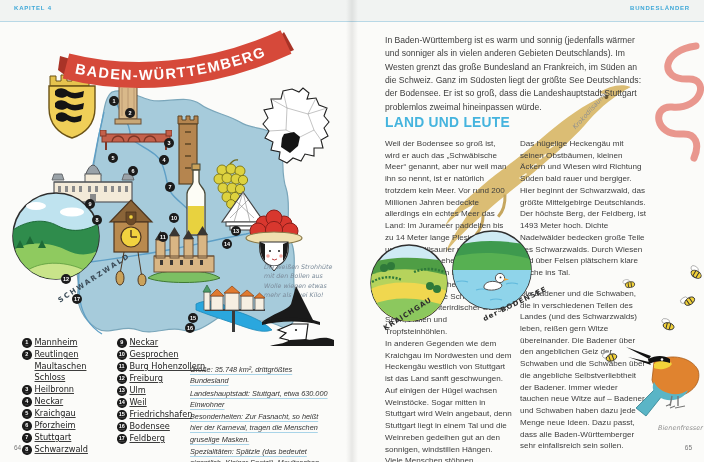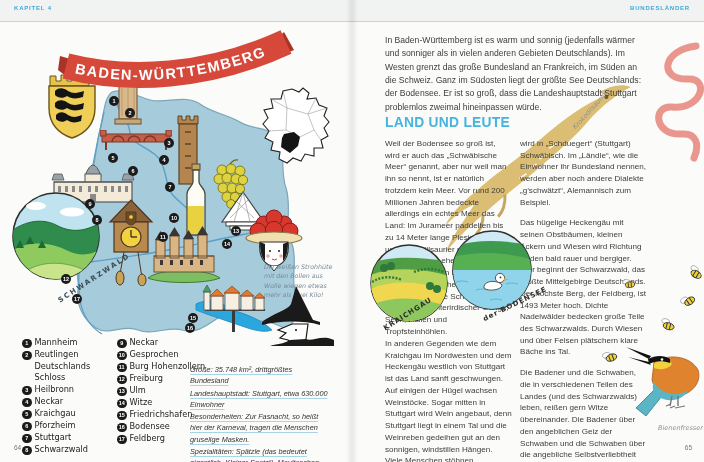--- a/index.html
+++ b/index.html
@@ -21,21 +21,21 @@
   
   #banner{left:58px;top:6px;width:236px;height:70px;}
   
   .mk{width:10px;height:10px;border-radius:50%;background:#1b1b1b;color:#fff;
       font-size:5.5px;font-weight:bold;line-height:10px;text-align:center;}
   
   #legend{left:22px;top:315px;width:190px;}
   .legcol{position:absolute;top:0;}
   #legcol1{left:0;width:92px;}
   #legcol2{left:95px;width:100px;}
-  .legrow{display:flex;align-items:flex-end;margin-bottom:1px;}
+  .legrow{display:flex;align-items:center;margin-bottom:1px;text-decoration:underline;}
   .legnum{flex:0 0 9.5px;height:9.5px;border-radius:50%;background:#1b1b1b;color:#fff;
           font-size:5.5px;font-weight:bold;line-height:9.5px;text-align:center;margin-right:3px;margin-top:1px;}
   .legnum:empty{visibility:hidden;}
   .leglabel{font-size:8.2px;line-height:11px;color:#1c1c1c;font-weight:500;
             font-family:"DejaVu Sans",sans-serif;}
   
   #facts{left:190px;top:342px;width:142px;}
   .fact{font-size:7.3px;line-height:1.55;color:#333;margin-bottom:1px;
         text-decoration:underline;text-decoration-color:#a9d4e8;text-decoration-thickness:1px;text-underline-offset:2px;font-style:italic;}
   
@@ -296,21 +296,21 @@
         <div class="legrow">
             <span class="legnum">1</span>
             <span class="leglabel">Mannheim</span>
           </div>
         <div class="legrow">
             <span class="legnum">2</span>
             <span class="leglabel">Reutlingen</span>
           </div>
         <div class="legrow">
             <span class="legnum"></span>
-            <span class="leglabel">Deutschlands Schloss</span>
+            <span class="leglabel">Maultaschen Schloss</span>
           </div>
         <div class="legrow">
             <span class="legnum">3</span>
             <span class="leglabel">Heilbronn</span>
           </div>
         <div class="legrow">
             <span class="legnum">4</span>
             <span class="leglabel">Neckar</span>
           </div>
         <div class="legrow">
@@ -346,21 +346,21 @@
         <div class="legrow">
             <span class="legnum">12</span>
             <span class="leglabel">Freiburg</span>
           </div>
         <div class="legrow">
             <span class="legnum">13</span>
             <span class="leglabel">Ulm</span>
           </div>
         <div class="legrow">
             <span class="legnum">14</span>
-            <span class="leglabel">Witze</span>
+            <span class="leglabel">Weil</span>
           </div>
         <div class="legrow">
             <span class="legnum">15</span>
             <span class="leglabel">Friedrichshafen</span>
           </div>
         <div class="legrow">
             <span class="legnum">16</span>
             <span class="leglabel">Bodensee</span>
           </div>
         <div class="legrow">
@@ -391,21 +391,20 @@
 
     <svg class="abs" style="left:292px;top:18px" width="60" height="125" viewBox="0 0 60 125">
       <path d="M52,6 C18,10 14,40 44,39 C66,38 58,70 28,67 C8,65 10,96 38,94 C52,93 56,104 50,118" fill="none" stroke="#e9978e" stroke-width="7" stroke-linecap="round"></path>
     </svg>
 
     <div class="abs bodytext" id="intro">In Baden-Württemberg ist es warm und sonnig (jedenfalls wärmer und sonniger als in vielen anderen Gebieten Deutschlands). Im Westen grenzt das große Bundesland an Frankreich, im Süden an die Schweiz. Ganz im Südosten liegt der größte See Deutschlands: der Bodensee. Er ist so groß, dass die Landeshauptstadt Stuttgart problemlos zweimal hineinpassen würde.</div>
     <div class="abs" id="sectionheading">LAND UND LEUTE</div>
     <div class="abs bodytext" id="colleft1">Weil der Bodensee so groß ist, wird er auch das „Schwäbische Meer“ genannt, aber nur weil man ihn so nennt, ist er natürlich trotzdem kein Meer. Vor rund 200 Millionen Jahren bedeckte allerdings ein echtes Meer das Land: Im Jurameer paddelten bis zu 14 Meter lange Plesiosaurier und Krokodilsaurier machten Jagd auf Fische. Die ehemaligen Meeresriffe bilden heute ein ziemlich durchlöchertes Mittelgebirge: Die Schwäbische Alb ist voller unterirdischer Gänge, Seen, Hallen und Tropfsteinhöhlen.</div>
     <div class="abs bodytext" id="colleft2">In anderen Gegenden wie dem Kraichgau im Nordwesten und dem Heckengäu westlich von Stuttgart ist das Land sanft geschwungen. Auf einigen der Hügel wachsen Weinstöcke. Sogar mitten in Stuttgart wird Wein angebaut, denn Stuttgart liegt in einem Tal und die Weinreben gedeihen gut an den sonnigen, windstillen Hängen. Viele Menschen stöhnen allerdings, wenn es unten in der Stadt mal wieder „dämpfig isch“, also schwül. Gesprochen</div>
     <div class="abs bodytext" id="colright">
-      <p>wird in „Schduegert“ (Stuttgart) Schwäbisch. Im „Ländle“, wie die Einwohner ihr Bundesland nennen, werden aber noch andere Dialekte „g’schwätzt“, Alemannisch zum Beispiel.</p>
       <p>Das hügelige Heckengäu mit seinen Obstbäumen, kleinen Äckern und Wiesen wird Richtung Süden bald rauer und bergiger. Hier beginnt der Schwarzwald, das größte Mittelgebirge Deutschlands. Der höchste Berg, der Feldberg, ist 1493 Meter hoch. Dichte Nadelwälder bedecken große Teile des Schwarzwalds. Durch Wiesen und über Felsen plätschern klare Bäche ins Tal.</p>
       <p>Die Badener und die Schwaben, die in verschiedenen Teilen des Landes (und des Schwarzwalds) leben, reißen gern Witze übereinander. Die Badener über den angeblichen Geiz der Schwaben und die Schwaben über die angebliche Selbstverliebtheit der Badener. Immer wieder tauchen neue Witze auf – Badener und Schwaben haben dazu jede Menge neue Ideen. Dazu passt, dass alle Baden-Württemberger sehr einfallsreich sein sollen.</p>
 
     </div>
 
     <svg class="abs" style="left:16px;top:220px" width="82" height="82" viewBox="0 0 82 82">
       <defs>
           <clipPath id="kcl">
             <circle cx="41" cy="41" r="38"></circle>
           </clipPath>

